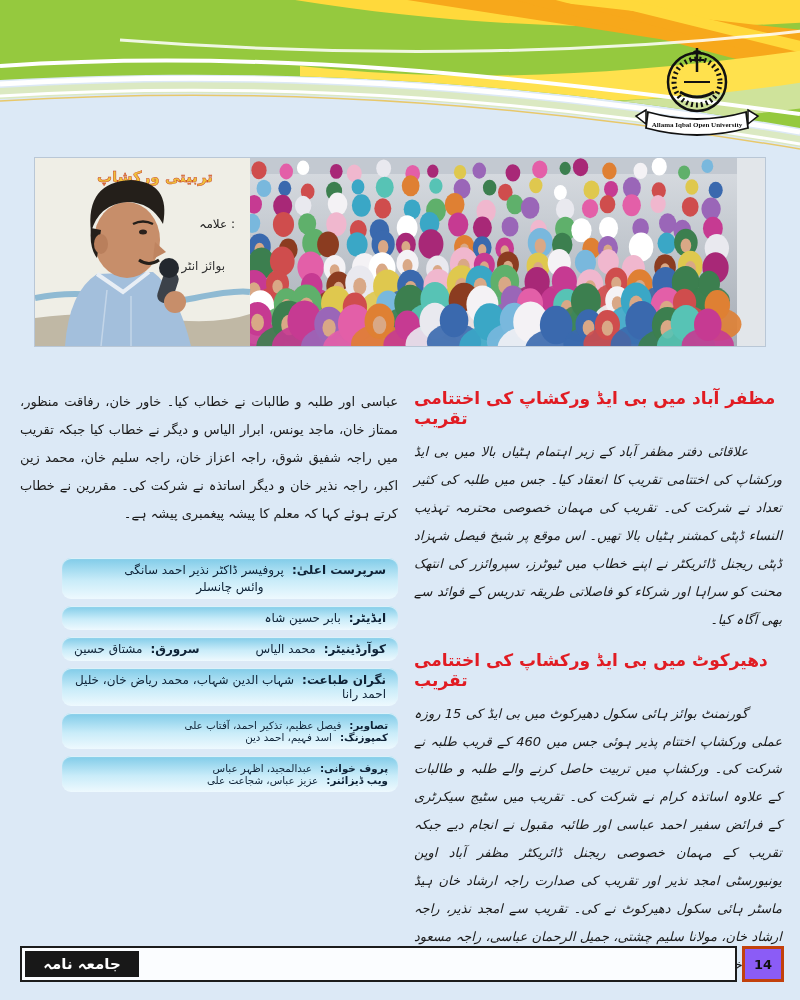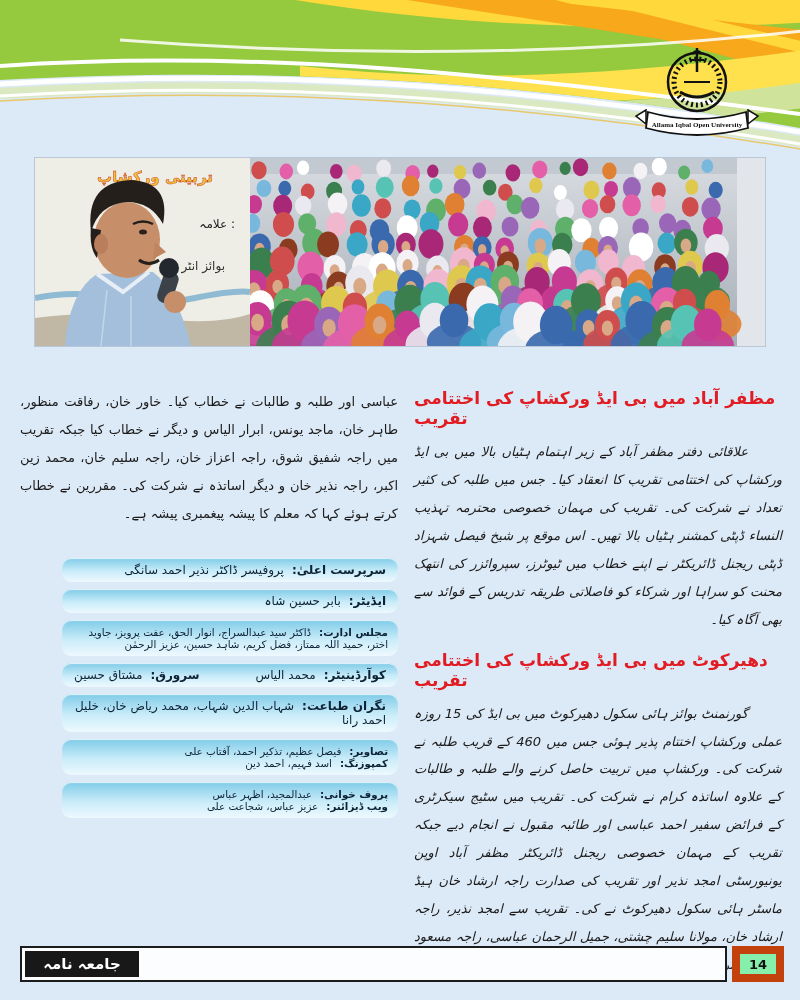--- a/index.html
+++ b/index.html
@@ -30,21 +30,21 @@
   .staff-label{font-weight:bold;margin-left:8px;}
   .pair{white-space:nowrap;}
   .pair .staff-value{white-space:normal;}
   .staff-line2{flex:1 0 100%;text-align:center;padding-top:3px;}
   .footer{position:absolute;left:20px;right:16px;bottom:18px;height:36px;
           display:flex;gap:5px;align-items:stretch;}
   .footer-bar{flex:1;border:2px solid #1c1c1c;background:#fbfdff;display:flex;
               align-items:stretch;padding:3px;}
   .brand{width:114px;background:#181818;color:#fff;display:flex;align-items:center;
          justify-content:center;font-size:15px;font-weight:bold;}
-  .pagebox{width:36px;border:8px solid #c2410c;background:#86efac;display:flex;
+  .pagebox{width:36px;border:3px solid #c2410c;background:#8b5cf6;display:flex;
            align-items:center;justify-content:center;font-weight:bold;font-size:13px;color:#111;}
 </style>
 </head>
 <body>
 
 <div class="page">
 
   <svg class="header-art" viewBox="0 0 800 150" preserveAspectRatio="none">
     <rect width="800" height="150" fill="#dce9f6"></rect>
     <clipPath id="hdr">
@@ -402,30 +402,28 @@
 
 
   <div class="content" dir="rtl">
     <div class="col-right">
       <h2 class="headline">مظفر آباد میں بی ایڈ ورکشاپ کی اختتامی تقریب</h2>
       <p class="body indent">علاقائی دفتر مظفر آباد کے زیر اہتمام ہٹیاں بالا میں بی ایڈ ورکشاپ کی اختتامی تقریب کا انعقاد کیا۔ جس میں طلبہ کی کثیر تعداد نے شرکت کی۔ تقریب کی مہمان خصوصی محترمہ تہذیب النساء ڈپٹی کمشنر ہٹیاں بالا تھیں۔ اس موقع پر شیخ فیصل شہزاد ڈپٹی ریجنل ڈائریکٹر نے اپنے خطاب میں ٹیوٹرز، سپروائزر کی انتھک محنت کو سراہا اور شرکاء کو فاصلاتی طریقہ تدریس کے فوائد سے بھی آگاہ کیا۔</p>
       <h2 class="headline">دھیرکوٹ میں بی ایڈ ورکشاپ کی اختتامی تقریب</h2>
       <p class="body indent">گورنمنٹ بوائز ہائی سکول دھیرکوٹ میں بی ایڈ کی 15 روزہ عملی ورکشاپ اختتام پذیر ہوئی جس میں 460 کے قریب طلبہ نے شرکت کی۔ ورکشاپ میں تربیت حاصل کرنے والے طلبہ و طالبات کے علاوہ اساتذہ کرام نے شرکت کی۔ تقریب میں سٹیج سیکرٹری کے فرائض سفیر احمد عباسی اور طائبہ مقبول نے انجام دیے جبکہ تقریب کے مہمان خصوصی ریجنل ڈائریکٹر مظفر آباد اوپن یونیورسٹی امجد نذیر اور تقریب کی صدارت راجہ ارشاد خان ہیڈ ماسٹر ہائی سکول دھیرکوٹ نے کی۔ تقریب سے امجد نذیر، راجہ ارشاد خان، مولانا سلیم چشتی، جمیل الرحمان عباسی، راجہ مسعود حیات، اختر حیات</p>
     </div>
     <div class="col-left">
-      <p class="body">عباسی اور طلبہ و طالبات نے خطاب کیا۔ خاور خان، رفاقت منظور، طاہر خان، ماجد یونس، ابرار الیاس و دیگر نے خطاب کیا جبکہ تقریب میں راجہ شفیق شوق، راجہ اعزاز خان، راجہ سلیم خان، محمد زین اکبر، راجہ نذیر خان و دیگر اساتذہ نے شرکت کی۔ مقررین نے خطاب کرتے ہوئے کہا کہ معلم کا پیشہ پیغمبری پیشہ ہے۔</p>
+      <p class="body">عباسی اور طلبہ و طالبات نے خطاب کیا۔ خاور خان، رفاقت منظور، ممتاز خان، ماجد یونس، ابرار الیاس و دیگر نے خطاب کیا جبکہ تقریب میں راجہ شفیق شوق، راجہ اعزاز خان، راجہ سلیم خان، محمد زین اکبر، راجہ نذیر خان و دیگر اساتذہ نے شرکت کی۔ مقررین نے خطاب کرتے ہوئے کہا کہ معلم کا پیشہ پیغمبری پیشہ ہے۔</p>
       <div class="staff-box">
           <div class="staff-row">
             <div class="pair"><span class="staff-label">سرپرست اعلیٰ:</span><span class="staff-value">پروفیسر ڈاکٹر نذیر احمد سانگی</span></div>
+            <div class="staff-line2">وائس چانسلر</div>
           </div>
           <div class="staff-row">
             <div class="pair"><span class="staff-label">ایڈیٹر:</span><span class="staff-value">بابر حسین شاہ</span></div>
-          </div>
-          <div class="staff-row small">
-            <div class="pair"><span class="staff-label">مجلس ادارت:</span><span class="staff-value">ڈاکٹر سید عبدالسراج، انوار الحق، عفت پرویز، جاوید اختر، حمید اللہ ممتاز، فضل کریم، شاہد حسین، عزیز الرحمٰن</span></div>
           </div>
           <div class="staff-row">
             <div class="pair"><span class="staff-label">کوآرڈینیٹر:</span><span class="staff-value">محمد الیاس</span></div>
             <div class="pair"><span class="staff-label">سرورق:</span><span class="staff-value">مشتاق حسین</span></div>
           </div>
           <div class="staff-row">
             <div class="pair"><span class="staff-label">نگران طباعت:</span><span class="staff-value">شہاب الدین شہاب، محمد ریاض خان، خلیل احمد رانا</span></div>
           </div>
           <div class="staff-row small">
             <div class="pair"><span class="staff-label">تصاویر:</span><span class="staff-value">فیصل عظیم، تذکیر احمد، آفتاب علی</span></div>

